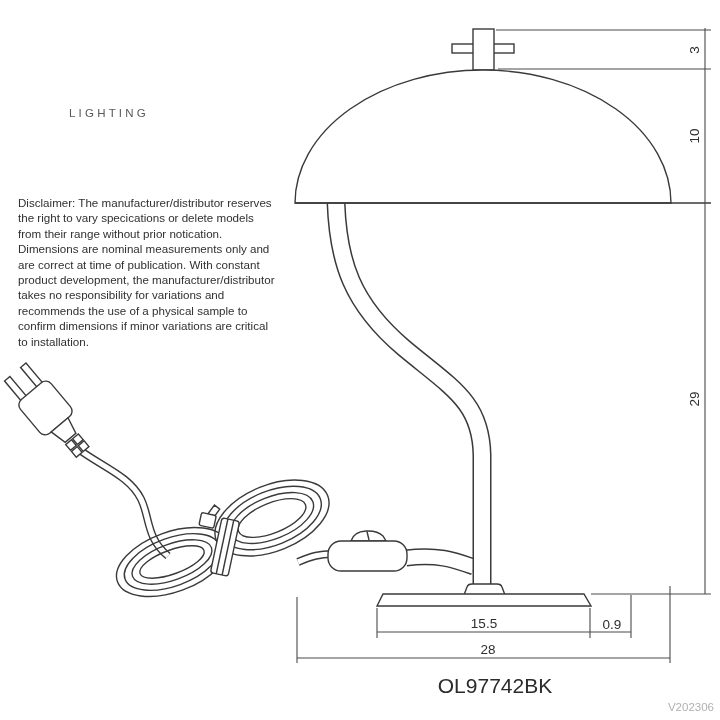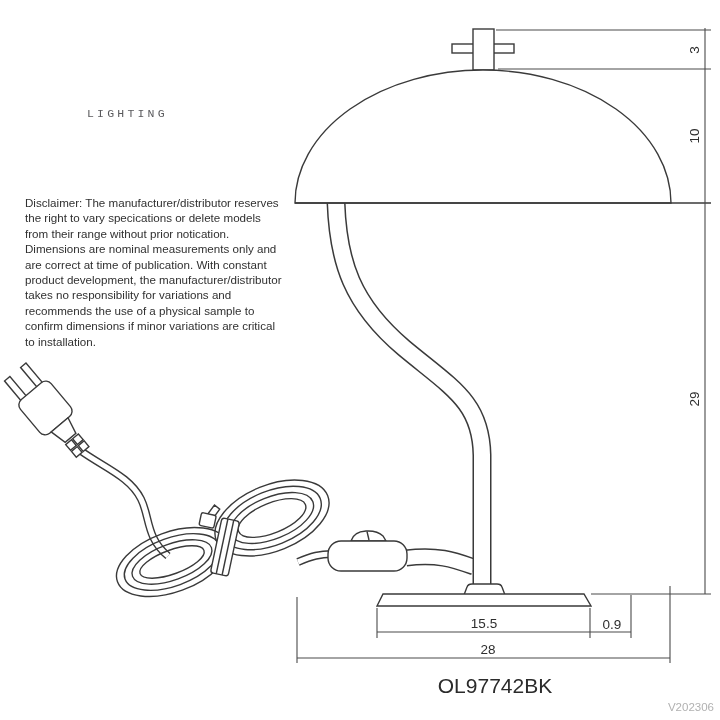--- a/index.html
+++ b/index.html
@@ -6,26 +6,26 @@
   body{width:720px;height:720px;background:#ffffff;position:relative;overflow:hidden;
        font-family:"Liberation Sans",sans-serif;}
   .stage{position:absolute;left:0;top:0;width:720px;height:720px;}
 
   
   .logo{position:absolute;left:22px;top:106px;width:180px;}
   .logo-word{position:relative;font-family:"Liberation Serif",serif;font-size:53px;
              line-height:52px;color:#3b3b3c;letter-spacing:0px;}
   .logo-o{color:#ee9426;}
   .logo-icon{position:absolute;left:67px;top:4px;width:37px;height:21px;}
-  .logo-tag{margin-left:65px;margin-top:1px;font-size:11.5px;letter-spacing:3.2px;
-            color:#59595c;font-family:Liberation Mono, monospace;}
+  .logo-tag{margin-left:47px;margin-top:1px;font-size:11.5px;letter-spacing:3.2px;
+            color:#59595c;}
 
   
   .disclaimer{position:absolute;left:18px;top:195px;width:285px;
-              font-size:11.6px;line-height:15.4px;color:#303030;white-space:pre-line;margin-left:7px;}
+              font-size:11.6px;line-height:15.4px;color:#303030;white-space:pre-line;}
 
   
   .ln{stroke:#3a3a3a;stroke-width:1.4;fill:none;}
   .lnf{stroke:#3a3a3a;stroke-width:1.4;fill:#ffffff;}
   .dim{stroke:#4a4a4a;stroke-width:1.1;fill:none;}
   .dimtxt{font-family:"Liberation Sans",sans-serif;font-size:13.5px;fill:#2e2e2e;}
   .cord-o{stroke:#3a3a3a;fill:none;}
   .cord-i{stroke:#ffffff;fill:none;}
   .code-txt{font-family:"Liberation Sans",sans-serif;font-size:21px;fill:#2b2b2b;}
   .ver-txt{font-family:"Liberation Sans",sans-serif;font-size:11.5px;fill:#b1b1b1;}

